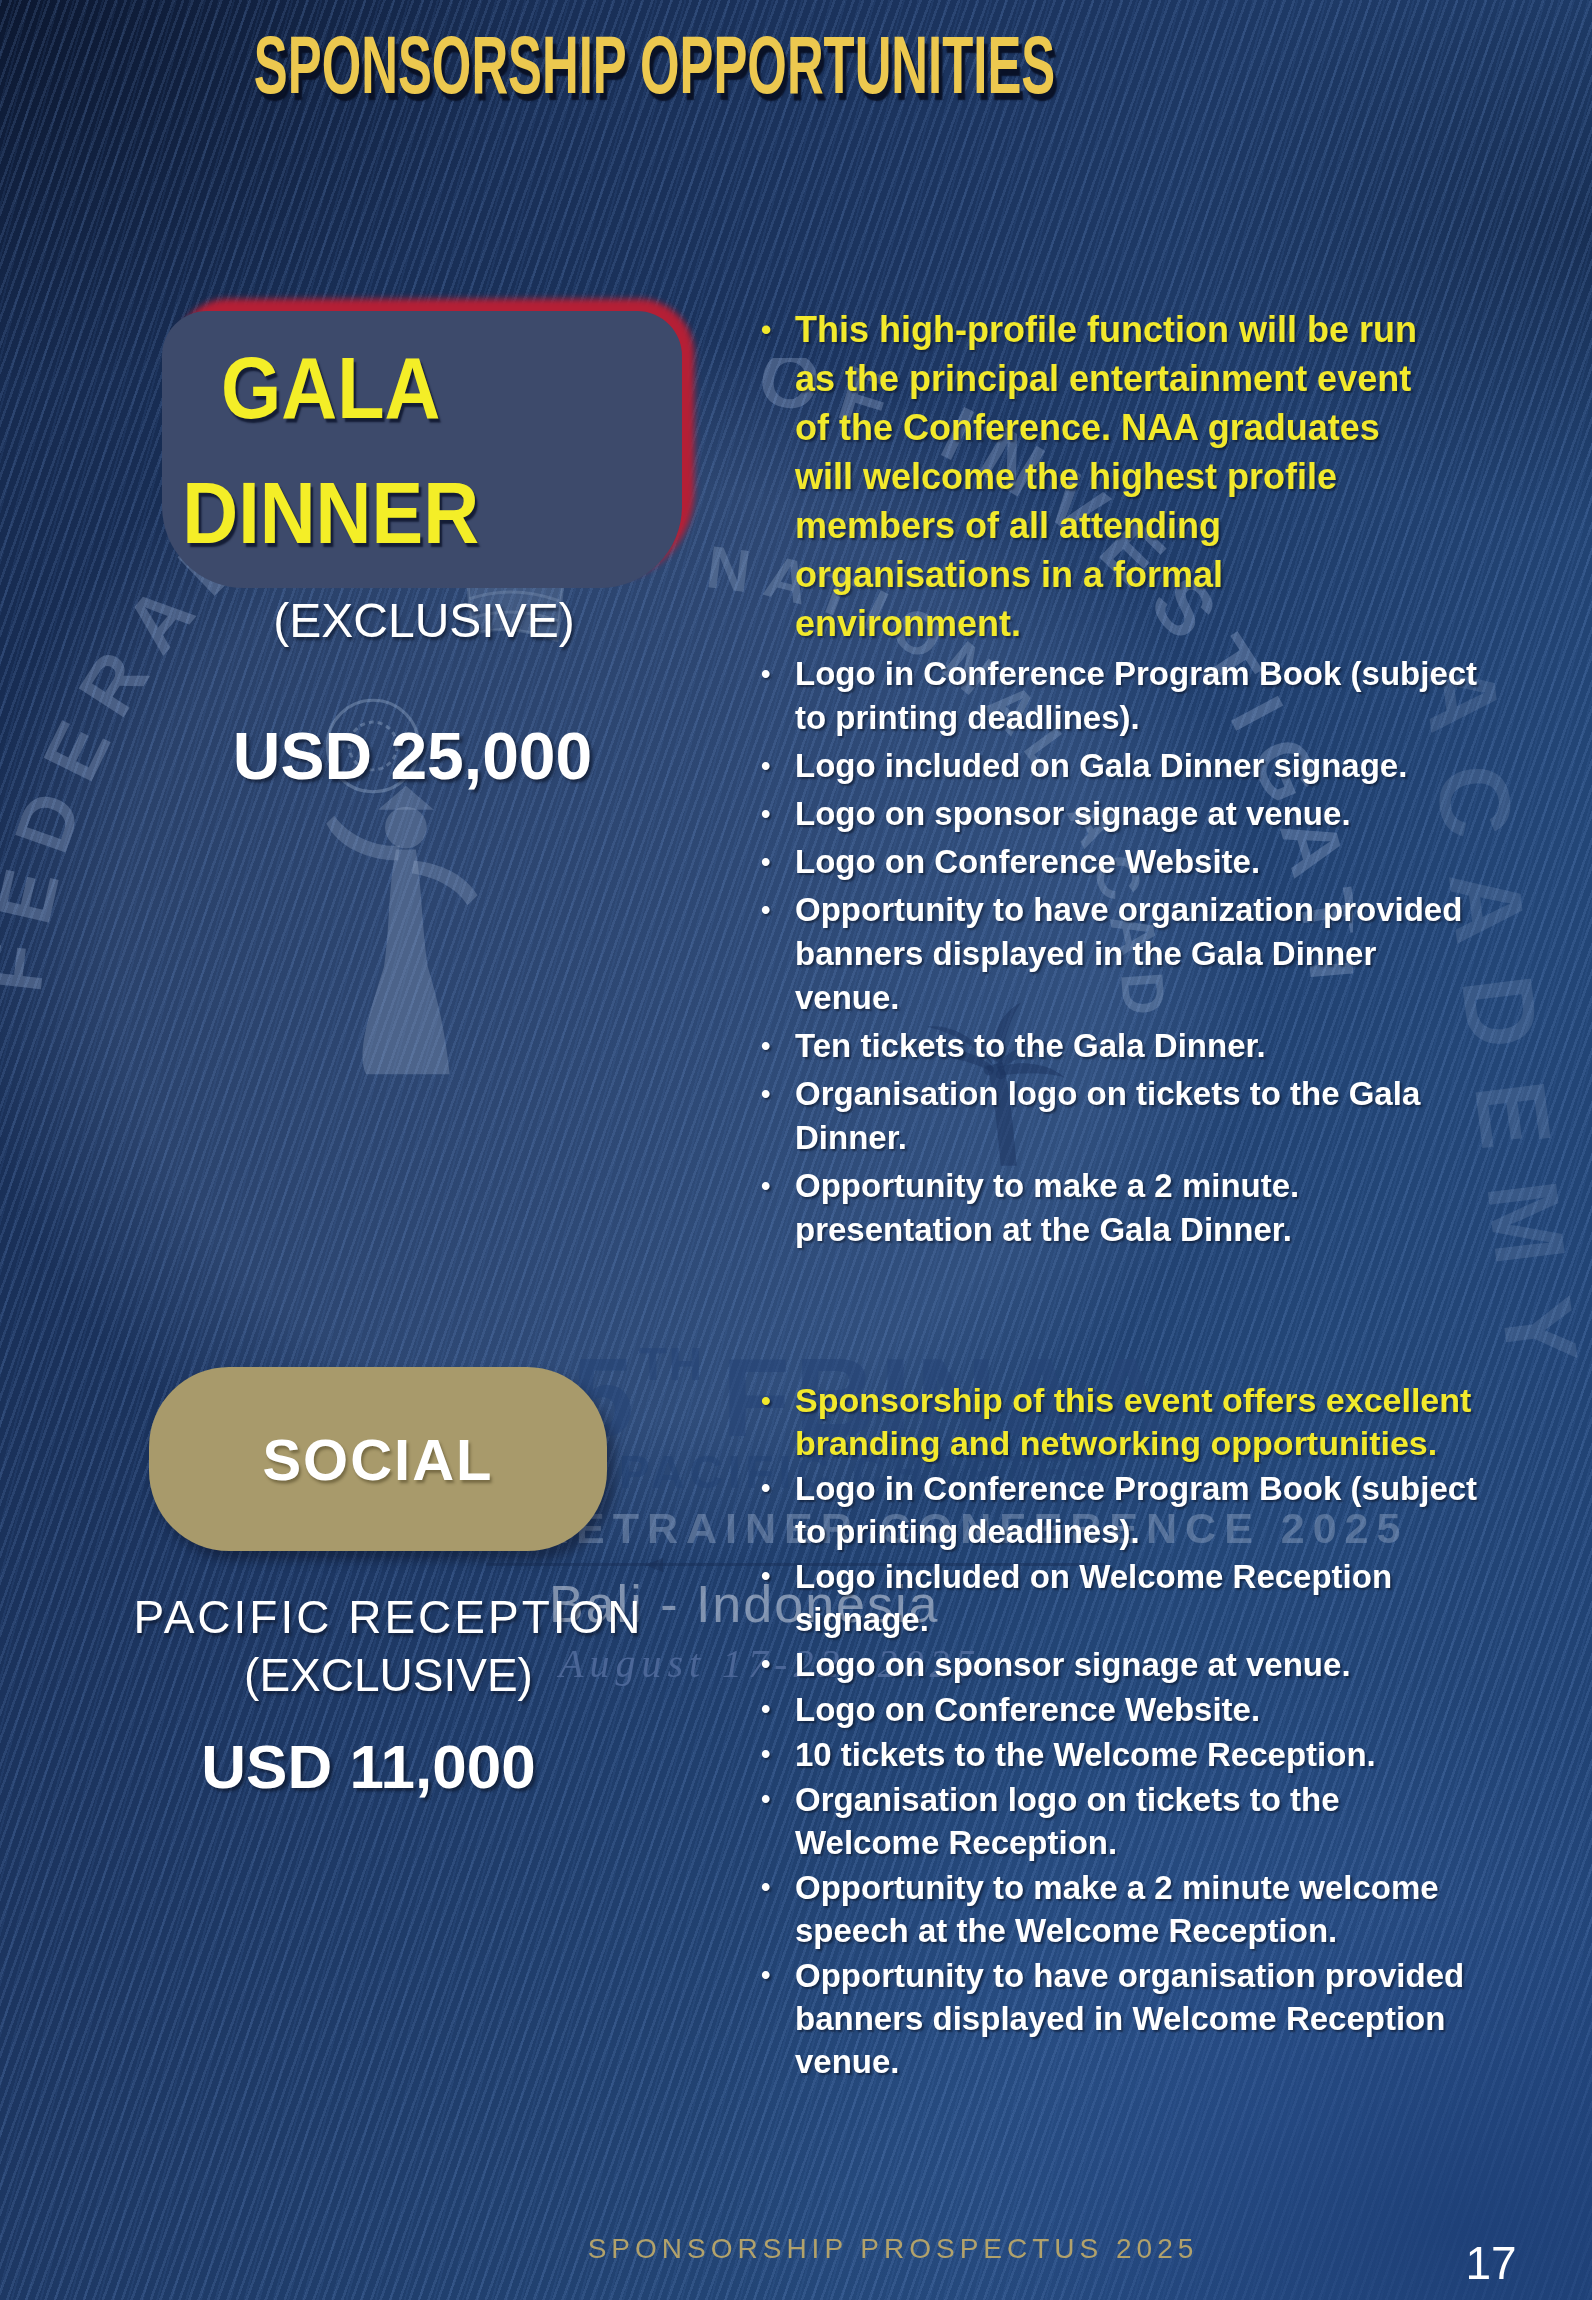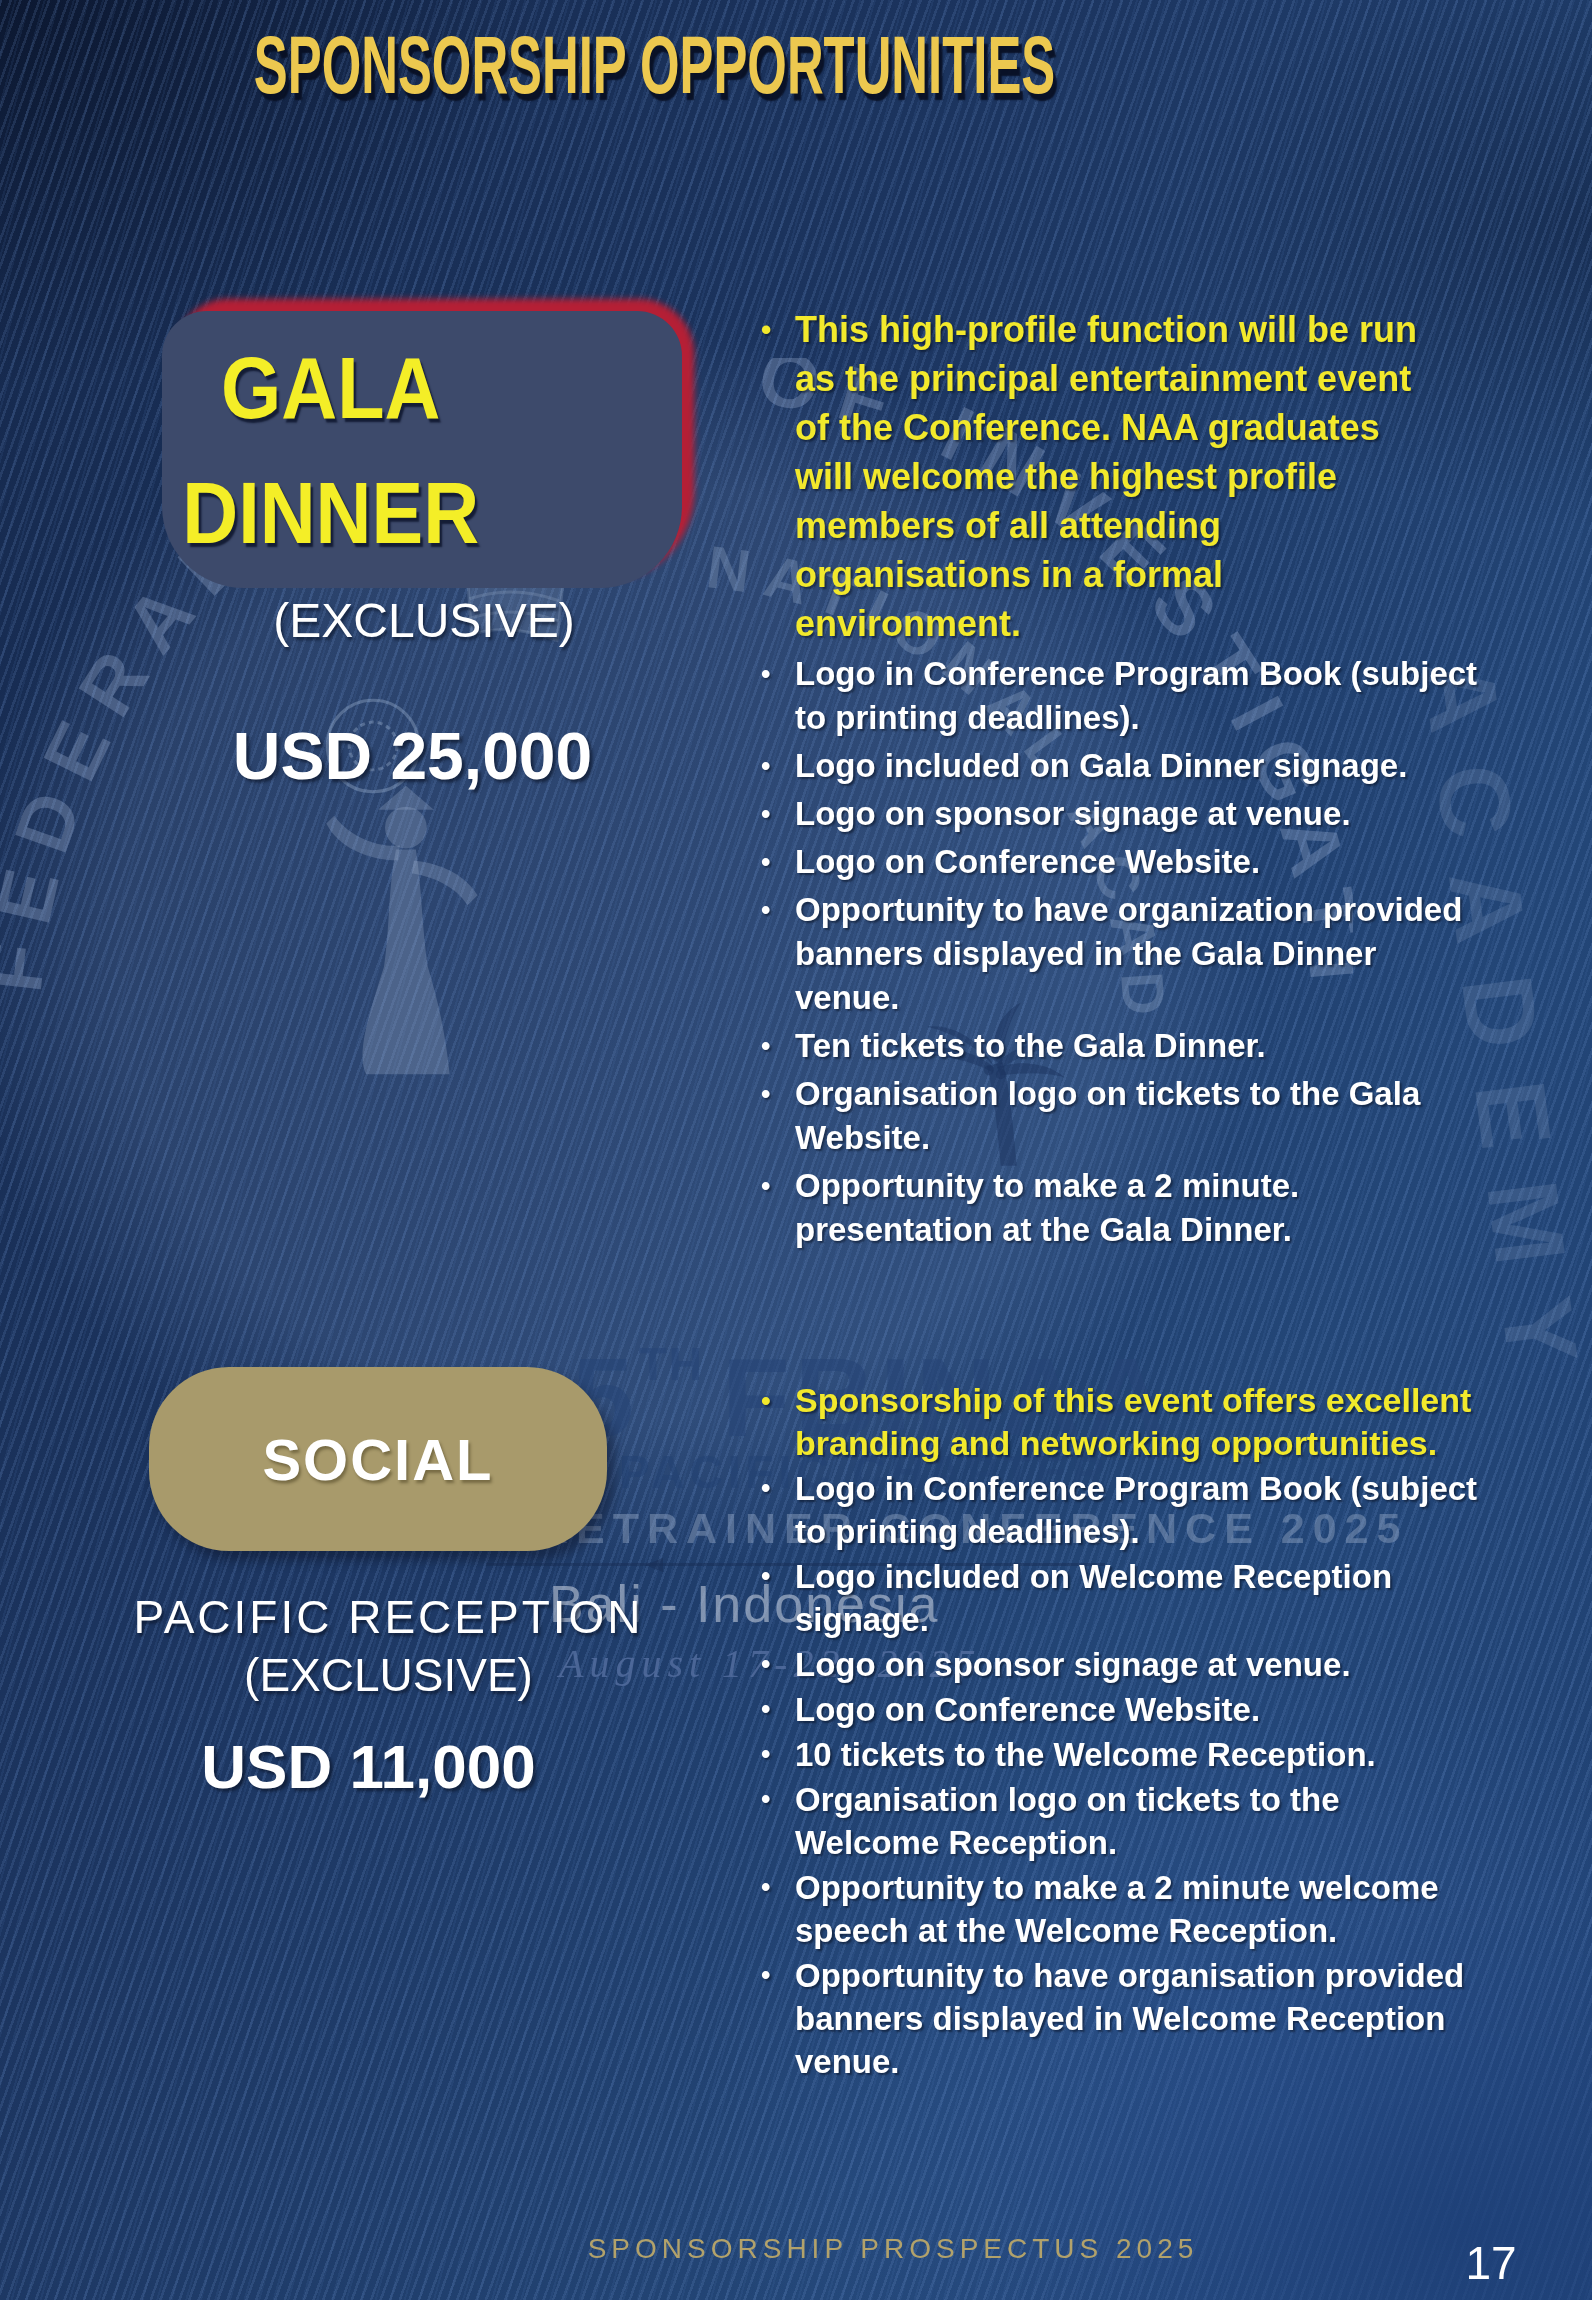--- a/index.html
+++ b/index.html
@@ -169,21 +169,21 @@
     <li>Logo in Conference Program Book (subject
 to printing deadlines).</li>
     <li>Logo included on Gala Dinner signage.</li>
     <li>Logo on sponsor signage at venue.</li>
     <li>Logo on Conference Website.</li>
     <li>Opportunity to have organization provided
 banners displayed in the Gala Dinner
 venue.</li>
     <li>Ten tickets to the Gala Dinner.</li>
     <li>Organisation logo on tickets to the Gala
-Website.</li>
+Dinner.</li>
     <li>Opportunity to make a 2 minute.
 presentation at the Gala Dinner.</li>
   </ul>
 
   <div class="pill">
     <span class="pill-label">SOCIAL</span>
   </div>
   <div class="social-event">PACIFIC RECEPTION</div>
   <div class="social-tag">(EXCLUSIVE)</div>
   <div class="social-price">USD 11,000</div>

